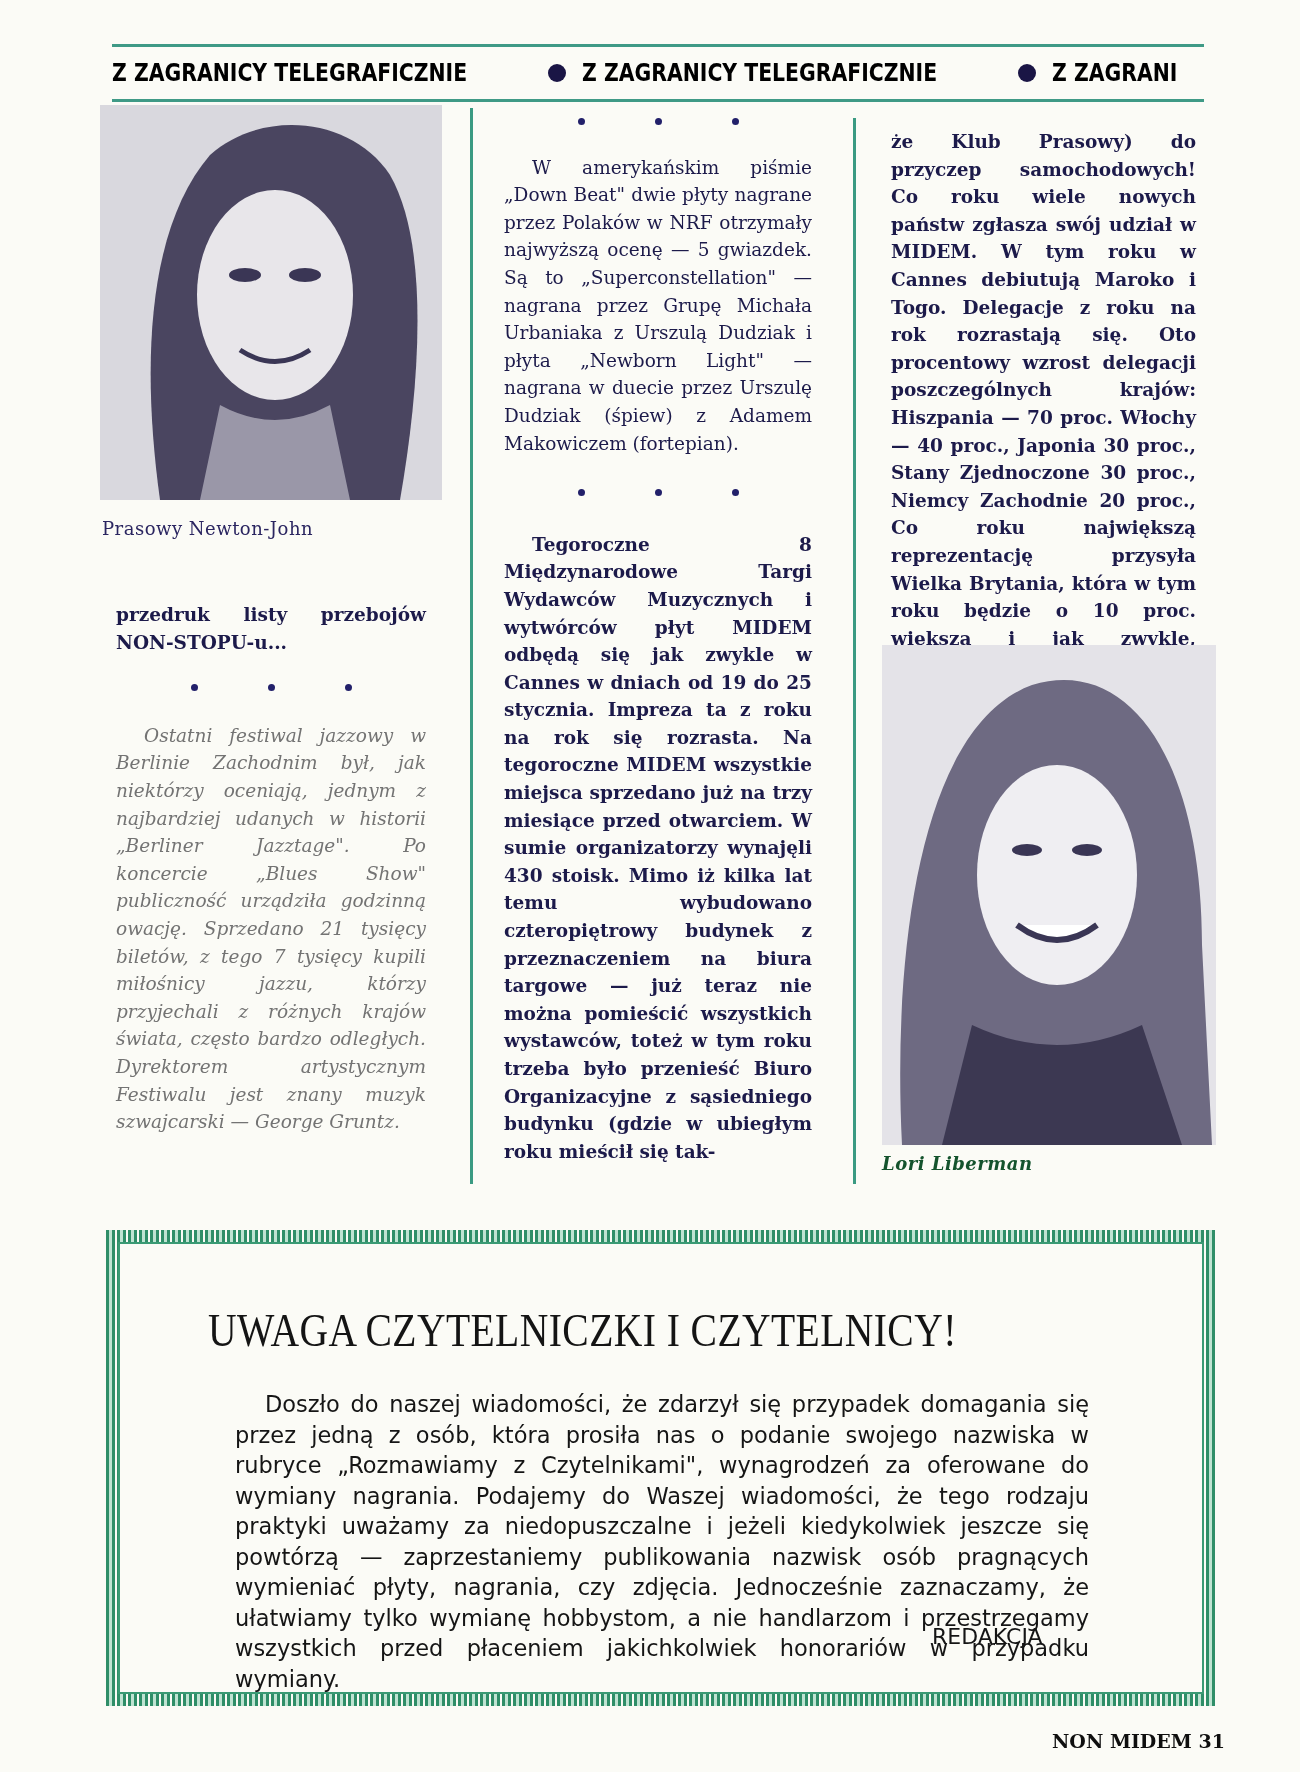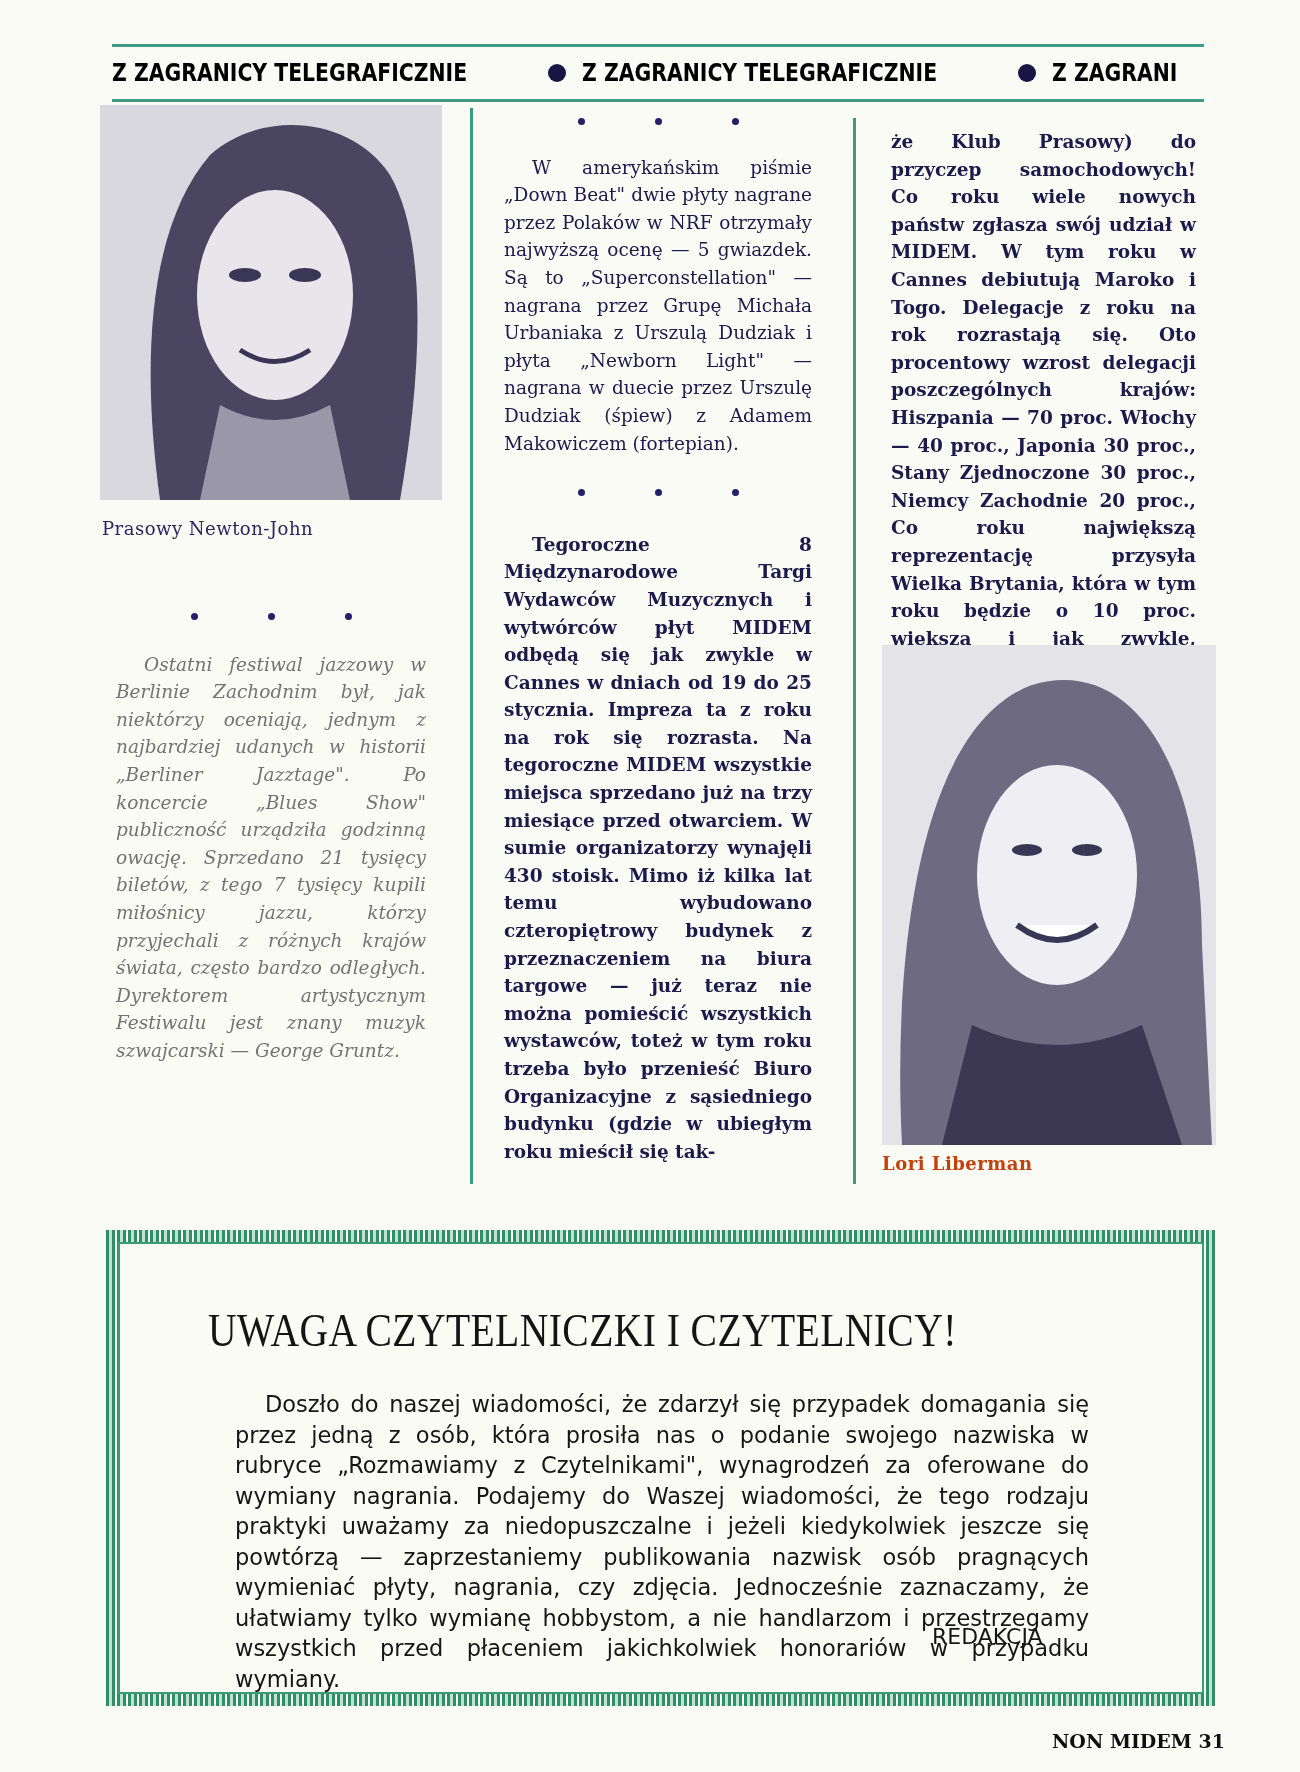--- a/index.html
+++ b/index.html
@@ -34,21 +34,21 @@
       position: absolute; overflow: hidden;
       background:
         repeating-linear-gradient(45deg, rgba(255,255,255,0.25) 0 2px, rgba(0,0,0,0.05) 2px 4px);
     }
     .photo svg { width: 100%; height: 100%; display: block; }
     .photo1 { left: 100px; top: 105px; width: 342px; height: 395px; }
     .photo2 { left: 882px; top: 645px; width: 334px; height: 500px; }
 
     .caption { position: absolute; font-size: 18px; color: #2a2560; letter-spacing: 0.5px; }
     .cap1 { left: 102px; top: 518px; }
-    .cap2 { left: 882px; top: 1153px; font-weight: bold; color: #c2410c; }
+    .cap2 { left: 882px; top: 1153px; font-weight: bold; color: #14532d; font-style: italic; }
 
     .dots { display: flex; justify-content: center; gap: 70px; height: 27.6px; align-items: center; }
     .dots span { width: 7px; height: 7px; border-radius: 50%; background: #22206a; display: block; }
 
     .bold { font-weight: bold; }
     .ital { font-style: italic; color: #737373; }
     .indent { text-indent: 28px; }
 
     .notice {
       position: absolute; left: 106px; top: 1230px; width: 1110px; height: 476px;
@@ -97,20 +97,21 @@
     <ellipse cx="175" cy="190" rx="78" ry="105" fill="#e8e6ea"></ellipse>
     <ellipse cx="145" cy="170" rx="16" ry="7" fill="#3a3655"></ellipse>
     <ellipse cx="205" cy="170" rx="16" ry="7" fill="#3a3655"></ellipse>
     <path d="M140 245 Q175 268 210 245" stroke="#3a3655" stroke-width="5" fill="none"></path>
     <path d="M120 300 Q175 330 230 300 L250 395 L100 395 Z" fill="#9a97a8"></path>
   </svg>
 </div>
 <div class="caption cap1">Prasowy Newton-John</div>
 
 <div class="col col1" style="top:585px;">
+  <p class="bold">przedruk listy przebojów NON-STOPU-u...</p>
   <div class="dots" style="margin:18px 0 20px;">
       <span></span>
       <span></span>
       <span></span>
     </div>
   <p class="ital indent">Ostatni festiwal jazzowy w Berlinie Zachodnim był, jak niektórzy oceniają, jednym z najbardziej udanych w historii „Berliner Jazztage". Po koncercie „Blues Show" publiczność urządziła godzinną owację. Sprzedano 21 tysięcy biletów, z tego 7 tysięcy kupili miłośnicy jazzu, którzy przyjechali z różnych krajów świata, często bardzo odległych. Dyrektorem artystycznym Festiwalu jest znany muzyk szwajcarski — George Gruntz.</p>
 </div>
 
 <div class="vrule vr1"></div>
 

